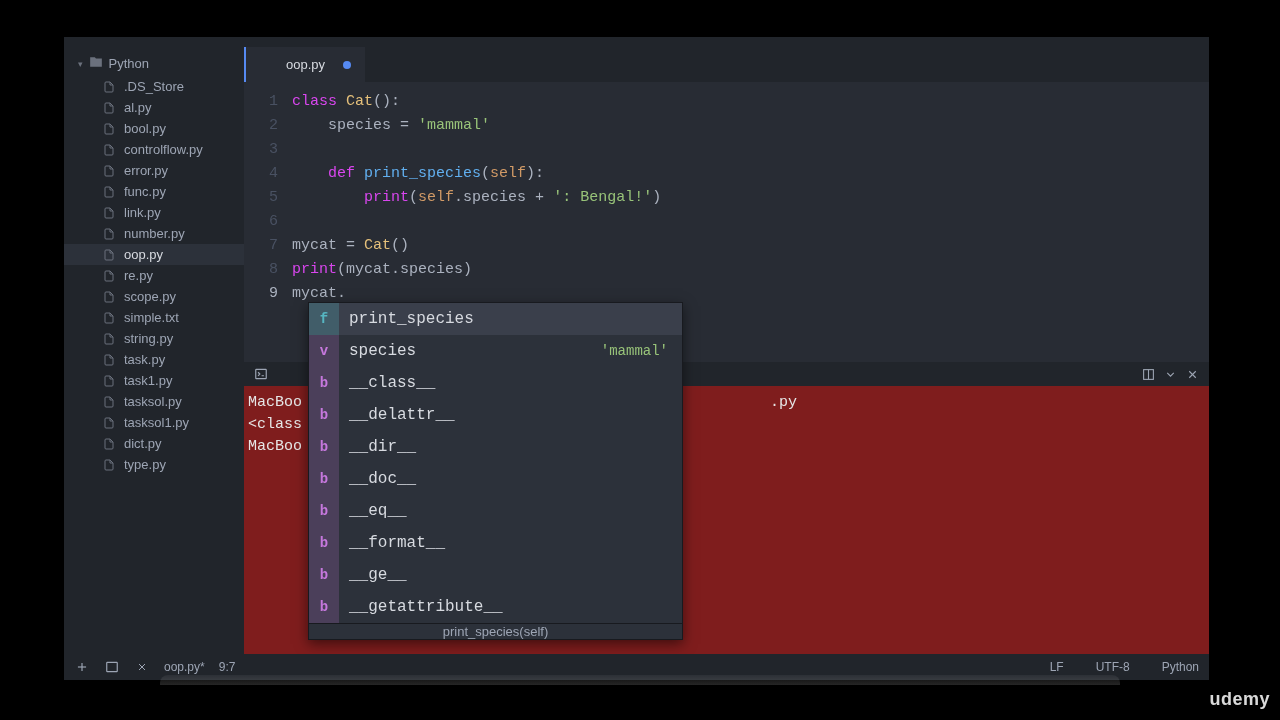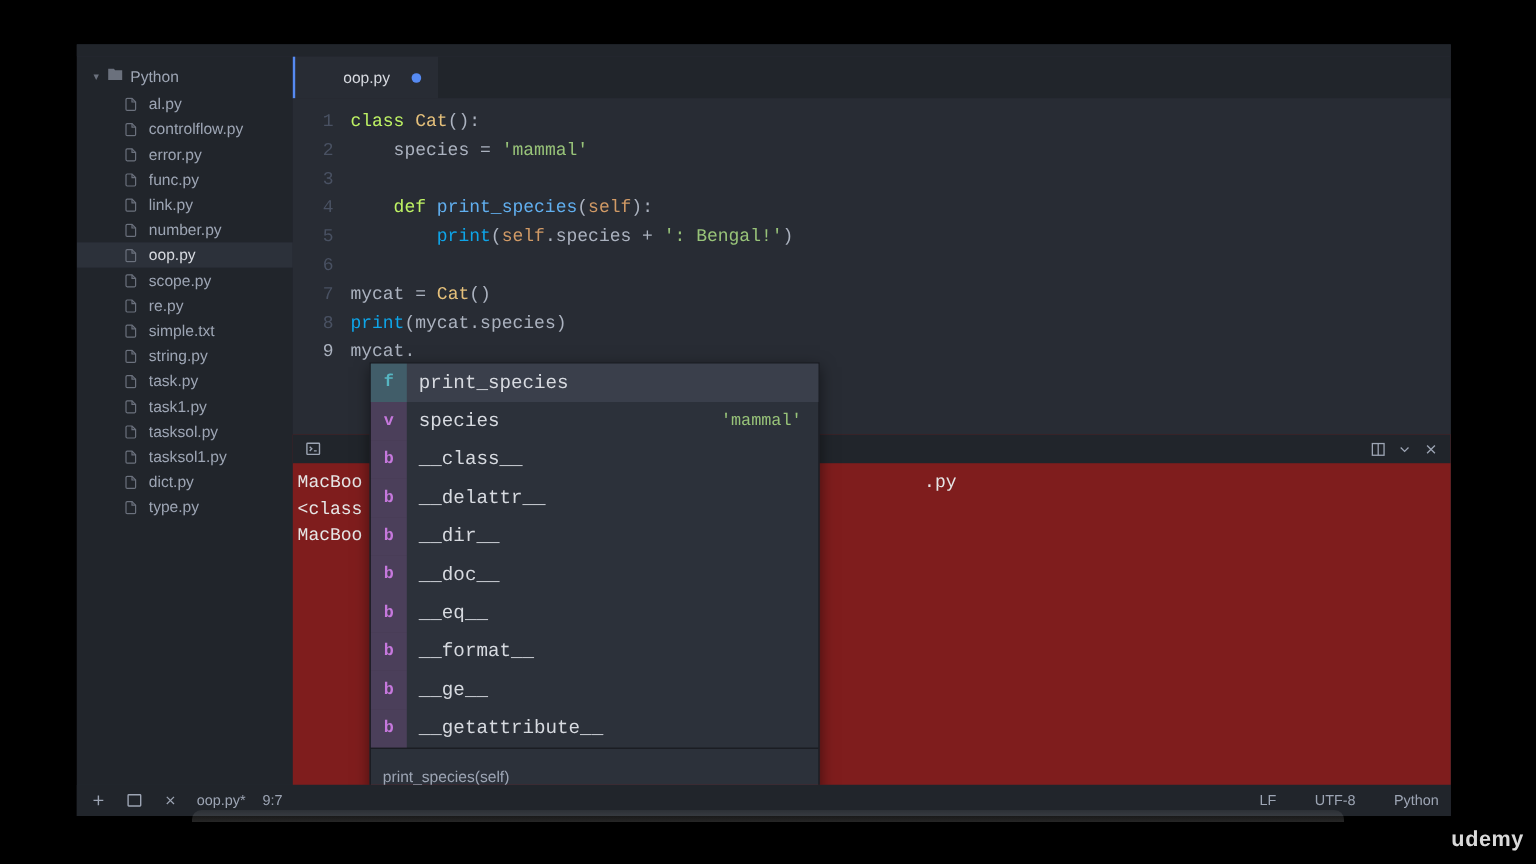--- a/index.html
+++ b/index.html
@@ -118,27 +118,27 @@
   font-size: 15px;
   line-height: 24px;
 }
 .gutter .ln.current { color: #abb2bf; }
 .code {
   padding-top: 8px;
   font-size: 15px;
   line-height: 24px;
   white-space: pre;
 }
-.kw { color: #bef264; }
+.kw { color: #d946ef; }
 .cls { color: #e5c07b; }
 .fn { color: #61afef; }
 .str { color: #98c379; }
 .param { color: #d19a66; }
 .punct { color: #abb2bf; }
-.builtin { color: #0ea5e9; }
+.builtin { color: #d946ef; }
 
 .autocomplete {
   position: absolute;
   left: 64px;
   top: 220px;
   width: 375px;
   background: #2c313a;
   border: 1px solid #181a1f;
   box-shadow: 0 4px 12px rgba(0,0,0,0.5);
   z-index: 100;
@@ -160,25 +160,26 @@
   justify-content: center;
   font-weight: bold;
   font-size: 14px;
 }
 .ac-badge.f { background: rgba(86,182,194,0.25); color: #56b6c2; }
 .ac-badge.v { background: rgba(198,120,221,0.2); color: #c678dd; }
 .ac-badge.b { background: rgba(198,120,221,0.2); color: #c678dd; }
 .ac-name { padding-left: 10px; flex: 1; color: #d7dae0; }
 .ac-hint { padding-right: 14px; color: #98c379; font-size: 14px; }
 .ac-footer {
-  padding: 16px 10px;
+  padding: 0 10px;
   font-size: 13px;
   color: #9da5b4;
   border-top: 1px solid #181a1f;
   font-family: -apple-system, Arial, sans-serif;
+  text-align: center;
 }
 
 .terminal-panel {
   position: absolute;
   left: 0;
   right: 0;
   top: 280px;
   height: 300px;
   background: #7f1d1d;
   z-index: 50;
@@ -265,29 +266,47 @@
         <span>Python</span>
       </div>
       <div id="file-list">
           <div class="file-row">
             <span class="file-icon">
               <svg width="12" height="12" viewBox="0 0 24 24" fill="none" stroke="currentColor" stroke-width="2">
                 <path d="M14 2H6a2 2 0 0 0-2 2v16a2 2 0 0 0 2 2h12a2 2 0 0 0 2-2V8z"></path>
                 <polyline points="14 2 14 8 20 8"></polyline>
               </svg>
             </span>
+            <span>.DS_Store</span>
+          </div>
+          <div class="file-row">
+            <span class="file-icon">
+              <svg width="12" height="12" viewBox="0 0 24 24" fill="none" stroke="currentColor" stroke-width="2">
+                <path d="M14 2H6a2 2 0 0 0-2 2v16a2 2 0 0 0 2 2h12a2 2 0 0 0 2-2V8z"></path>
+                <polyline points="14 2 14 8 20 8"></polyline>
+              </svg>
+            </span>
             <span>al.py</span>
           </div>
           <div class="file-row">
             <span class="file-icon">
               <svg width="12" height="12" viewBox="0 0 24 24" fill="none" stroke="currentColor" stroke-width="2">
                 <path d="M14 2H6a2 2 0 0 0-2 2v16a2 2 0 0 0 2 2h12a2 2 0 0 0 2-2V8z"></path>
                 <polyline points="14 2 14 8 20 8"></polyline>
               </svg>
             </span>
+            <span>bool.py</span>
+          </div>
+          <div class="file-row">
+            <span class="file-icon">
+              <svg width="12" height="12" viewBox="0 0 24 24" fill="none" stroke="currentColor" stroke-width="2">
+                <path d="M14 2H6a2 2 0 0 0-2 2v16a2 2 0 0 0 2 2h12a2 2 0 0 0 2-2V8z"></path>
+                <polyline points="14 2 14 8 20 8"></polyline>
+              </svg>
+            </span>
             <span>controlflow.py</span>
           </div>
           <div class="file-row">
             <span class="file-icon">
               <svg width="12" height="12" viewBox="0 0 24 24" fill="none" stroke="currentColor" stroke-width="2">
                 <path d="M14 2H6a2 2 0 0 0-2 2v16a2 2 0 0 0 2 2h12a2 2 0 0 0 2-2V8z"></path>
                 <polyline points="14 2 14 8 20 8"></polyline>
               </svg>
             </span>
             <span>error.py</span>
@@ -328,30 +347,30 @@
             </span>
             <span>oop.py</span>
           </div>
           <div class="file-row">
             <span class="file-icon">
               <svg width="12" height="12" viewBox="0 0 24 24" fill="none" stroke="currentColor" stroke-width="2">
                 <path d="M14 2H6a2 2 0 0 0-2 2v16a2 2 0 0 0 2 2h12a2 2 0 0 0 2-2V8z"></path>
                 <polyline points="14 2 14 8 20 8"></polyline>
               </svg>
             </span>
+            <span>re.py</span>
+          </div>
+          <div class="file-row">
+            <span class="file-icon">
+              <svg width="12" height="12" viewBox="0 0 24 24" fill="none" stroke="currentColor" stroke-width="2">
+                <path d="M14 2H6a2 2 0 0 0-2 2v16a2 2 0 0 0 2 2h12a2 2 0 0 0 2-2V8z"></path>
+                <polyline points="14 2 14 8 20 8"></polyline>
+              </svg>
+            </span>
             <span>scope.py</span>
-          </div>
-          <div class="file-row">
-            <span class="file-icon">
-              <svg width="12" height="12" viewBox="0 0 24 24" fill="none" stroke="currentColor" stroke-width="2">
-                <path d="M14 2H6a2 2 0 0 0-2 2v16a2 2 0 0 0 2 2h12a2 2 0 0 0 2-2V8z"></path>
-                <polyline points="14 2 14 8 20 8"></polyline>
-              </svg>
-            </span>
-            <span>re.py</span>
           </div>
           <div class="file-row">
             <span class="file-icon">
               <svg width="12" height="12" viewBox="0 0 24 24" fill="none" stroke="currentColor" stroke-width="2">
                 <path d="M14 2H6a2 2 0 0 0-2 2v16a2 2 0 0 0 2 2h12a2 2 0 0 0 2-2V8z"></path>
                 <polyline points="14 2 14 8 20 8"></polyline>
               </svg>
             </span>
             <span>simple.txt</span>
           </div>

